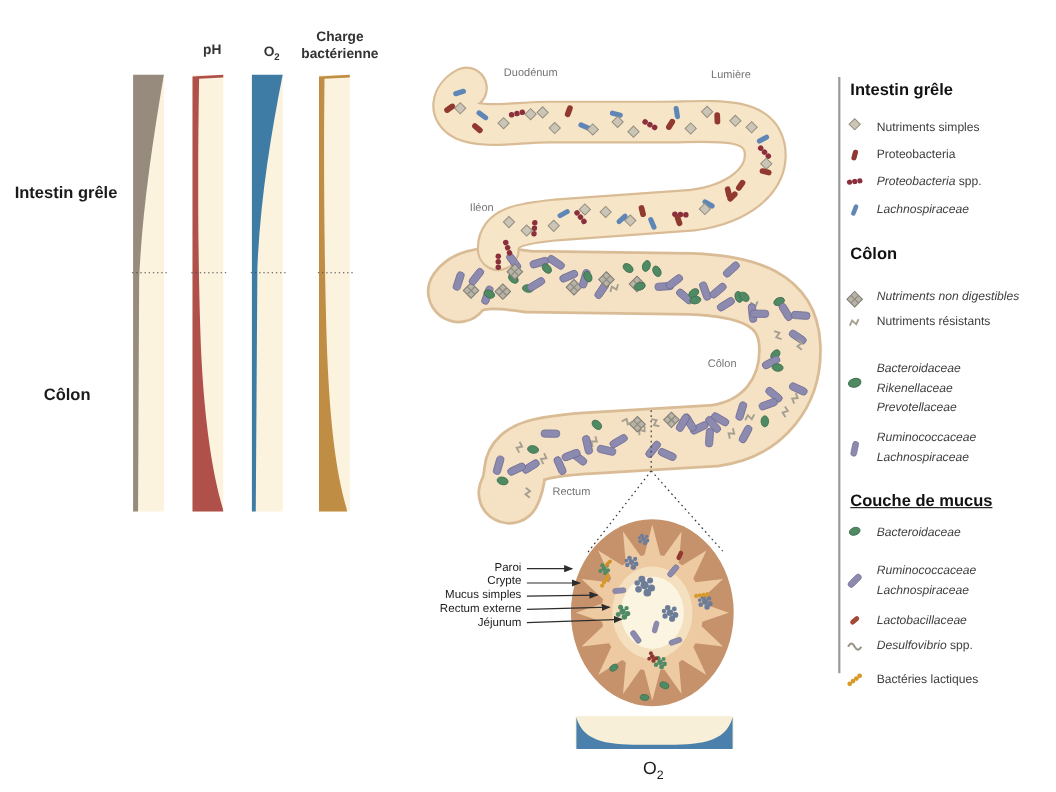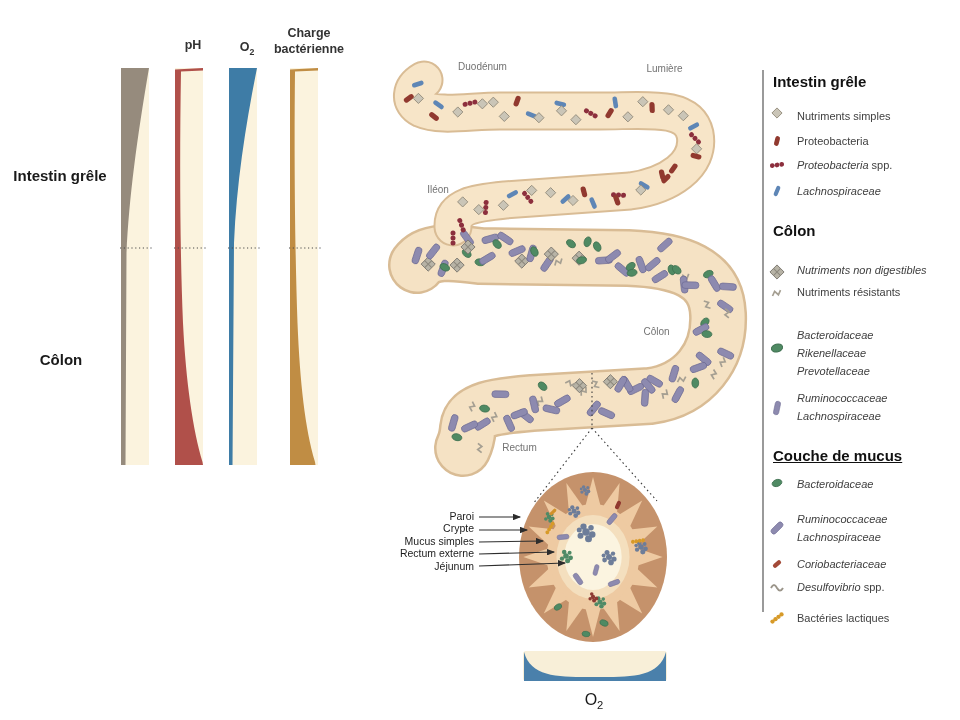--- a/index.html
+++ b/index.html
@@ -463,21 +463,21 @@
       </div>
   <div class="lg-t multi" style="top:510px;">
     <div><i>Ruminococcaceae</i></div>
     <div><i>Lachnospiraceae</i></div>
   </div>
   <div class="lg-i" style="top:555px;">
         <svg width="18" height="18">
           <use href="#ic-cr" transform="translate(9 9) rotate(50) scale(0.85)"></use>
         </svg>
       </div>
-  <div class="lg-t" style="top:557px;"><i>Coriobacteriaceae</i></div>
+  <div class="lg-t" style="top:557px;"><i>Lactobacillaceae</i></div>
   <div class="lg-i" style="top:578px;">
         <svg width="18" height="18">
           <use href="#ic-sq" transform="translate(9 9)"></use>
         </svg>
       </div>
   <div class="lg-t" style="top:580px;"><i>Desulfovibrio</i><span> spp.</span></div>
   <div class="lg-i" style="top:608px;">
         <svg width="20" height="20">
           <use href="#ic-bl" transform="translate(10 10) scale(0.9)"></use>
         </svg>

